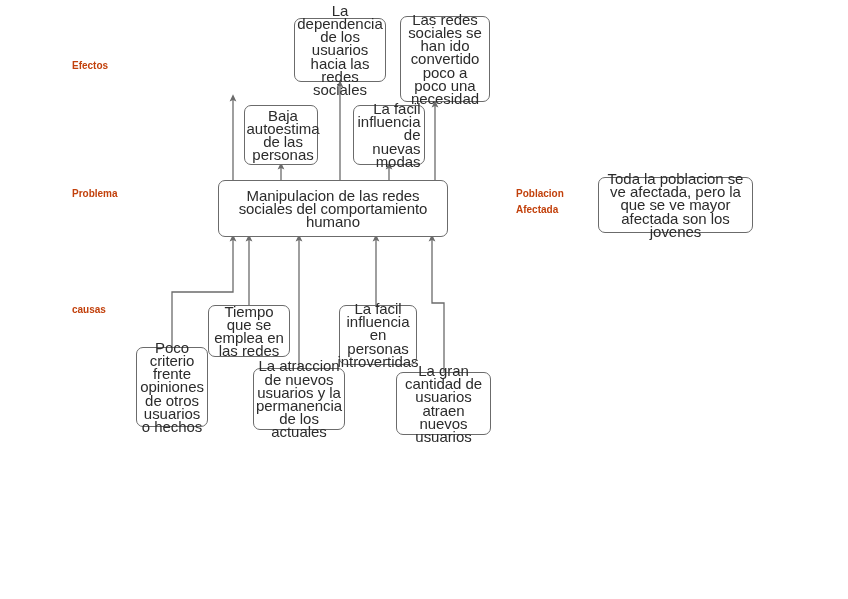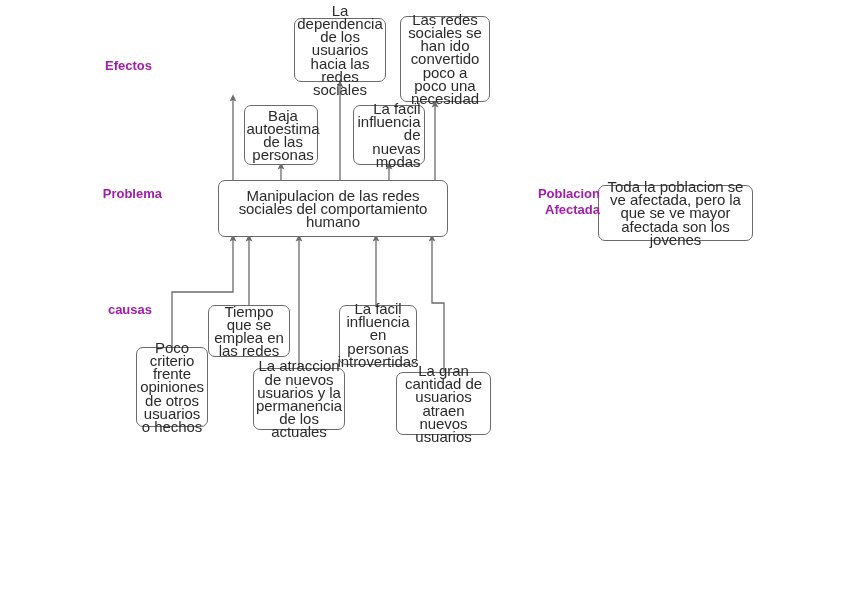--- a/index.html
+++ b/index.html
@@ -41,24 +41,24 @@
     font-size: 15px;
     line-height: 13.2px;
     padding: 3px 5px;
     letter-spacing: -0.05px;
     z-index: 2;
   }
   .node span { display: block; }
   .tier-label {
     position: absolute;
     font-weight: bold;
-    font-size: 13px;
+    font-size: 10px;
     line-height: 16px;
-    color: #a21caf;
-    text-align: right;
+    color: #c2410c;
+    text-align: left;
     z-index: 3;
     white-space: pre-line;
   }
 </style>
 </head>
 <body>
 
 <div id="canvas">
 
   <svg id="wires" viewBox="0 0 848 599" xmlns="http://www.w3.org/2000/svg">
@@ -111,21 +111,21 @@
   </div>
 
   <div class="node" style="left:353px; top:105px; width:72px; height:60px;text-align:right;">
     <span>La facil influencia de nuevas modas</span>
   </div>
 
   <div class="node" style="left:218px; top:180px; width:230px; height:57px;">
     <span>Manipulacion de las redes sociales del comportamiento humano</span>
   </div>
 
-  <div class="node" style="left:598px; top:177px; width:155px; height:56px;margin-top:8px;">
+  <div class="node" style="left:598px; top:177px; width:155px; height:56px;">
     <span>Toda la poblacion se ve afectada, pero la que se ve mayor afectada son los jovenes</span>
   </div>
 
   <div class="node" style="left:136px; top:347px; width:72px; height:80px;">
     <span>Poco criterio frente opiniones de otros usuarios o hechos</span>
   </div>
 
   <div class="node" style="left:208px; top:305px; width:82px; height:52px;">
     <span>Tiempo que se emplea en las redes</span>
   </div>

